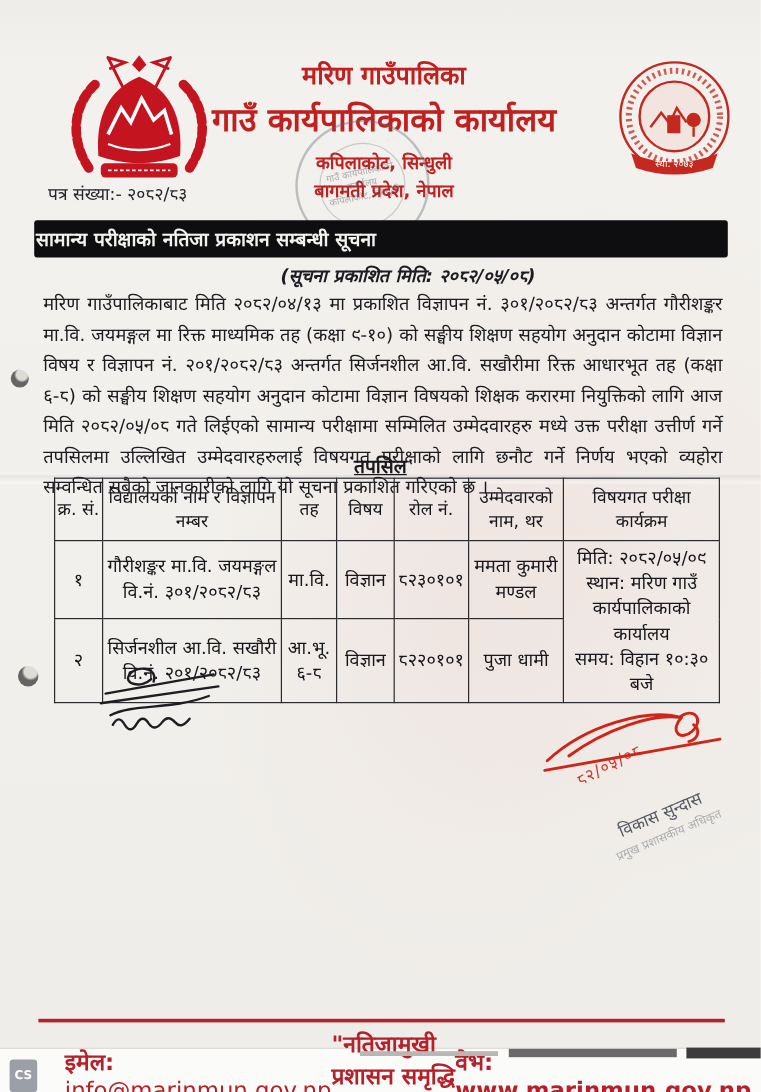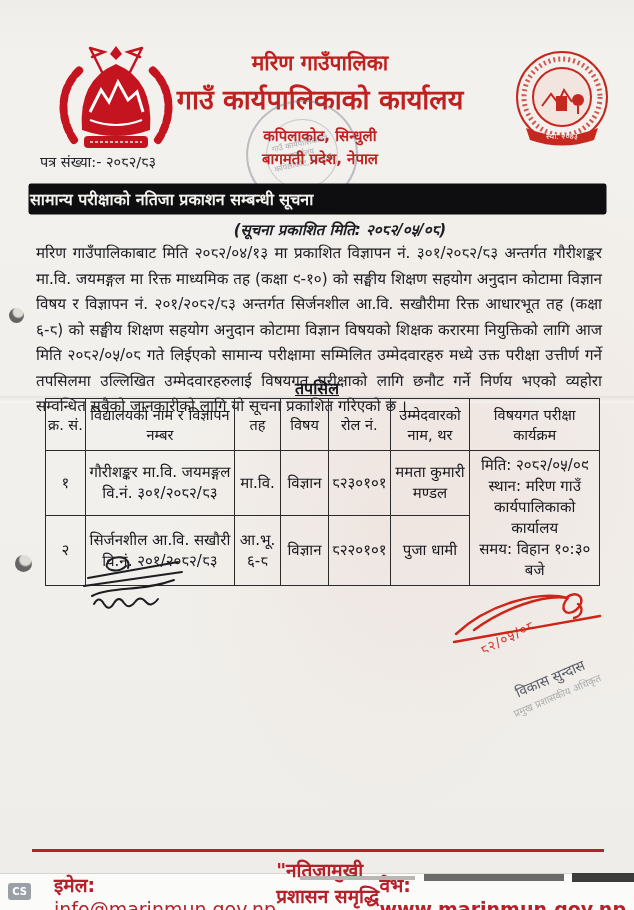--- a/index.html
+++ b/index.html
@@ -79,21 +79,21 @@
   .foot-email { font-weight:normal; } .foot-motto { font-weight:bold; } .foot-web { font-weight:bold; }
   .foot-label { font-weight:bold; }
 
   
   .streak { position:absolute; background:#5a5a5a; }
   .s1 { left:300px; top:876px; width:115px; height:4px; background:#b9b7b3; }
   .s2 { left:424px; top:874px; width:140px; height:7px; background:#6a6a6a; }
   .s3 { left:572px; top:873px; width:62px; height:9px; background:#3c3c3c; }
 
   .watermark { position:absolute; left:8px; top:883px; display:flex; align-items:center; gap:7px; }
-  .cs-badge { width:23px; height:17px; background:#9aa0a6; border-radius:3px; color:#fff;
+  .cs-badge { width:23px; height:27px; background:#9aa0a6; border-radius:3px; color:#fff;
     font-size:10px; font-weight:bold; display:flex; align-items:center; justify-content:center; }
   .cs-text { color:#c0c3c7; font-size:13.5px; }
 </style>
 </head>
 <body>
 
 <div class="paper">
 
   <div class="crease"></div>
   <div class="hole h1"></div>

